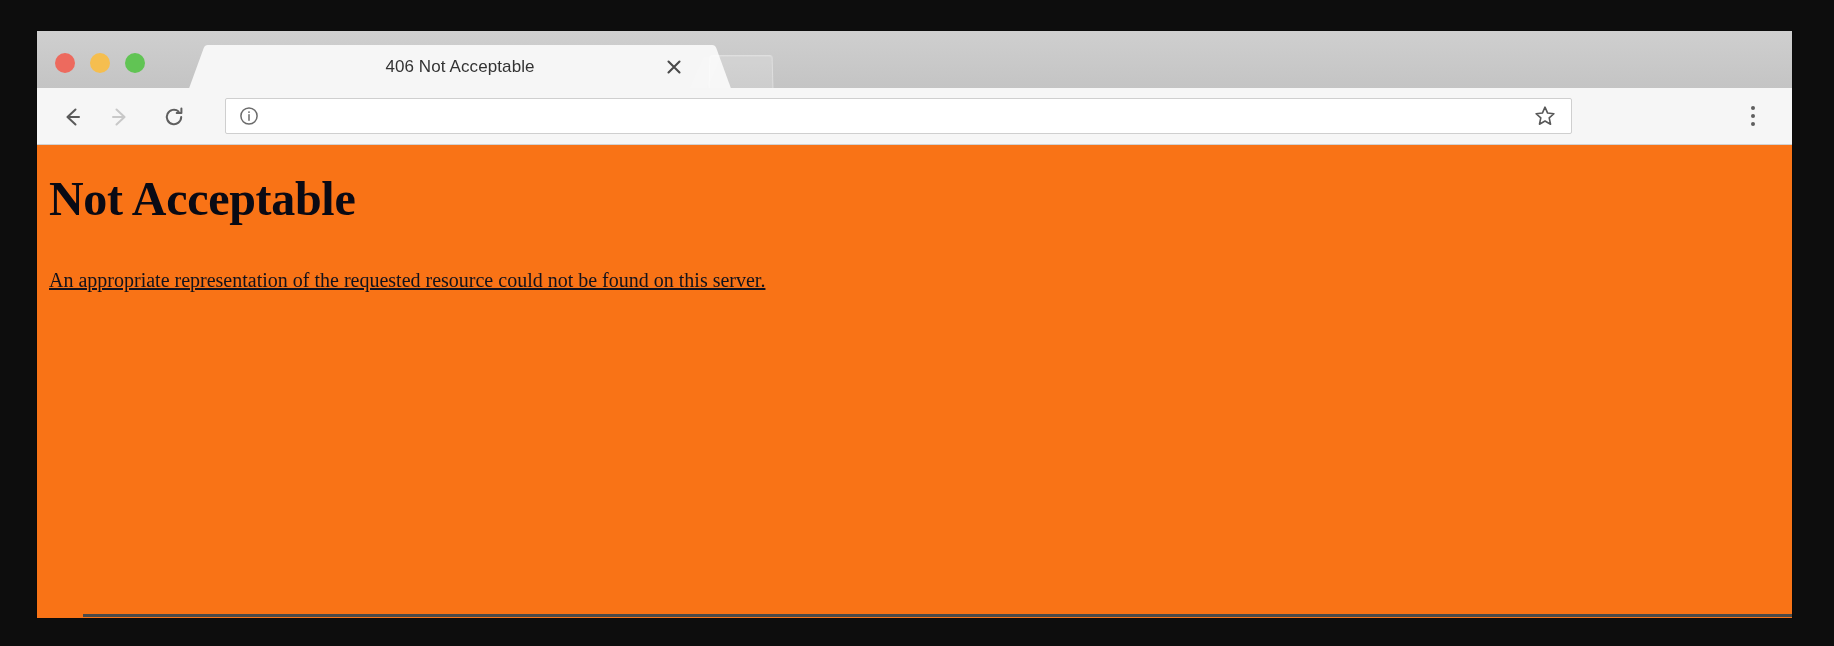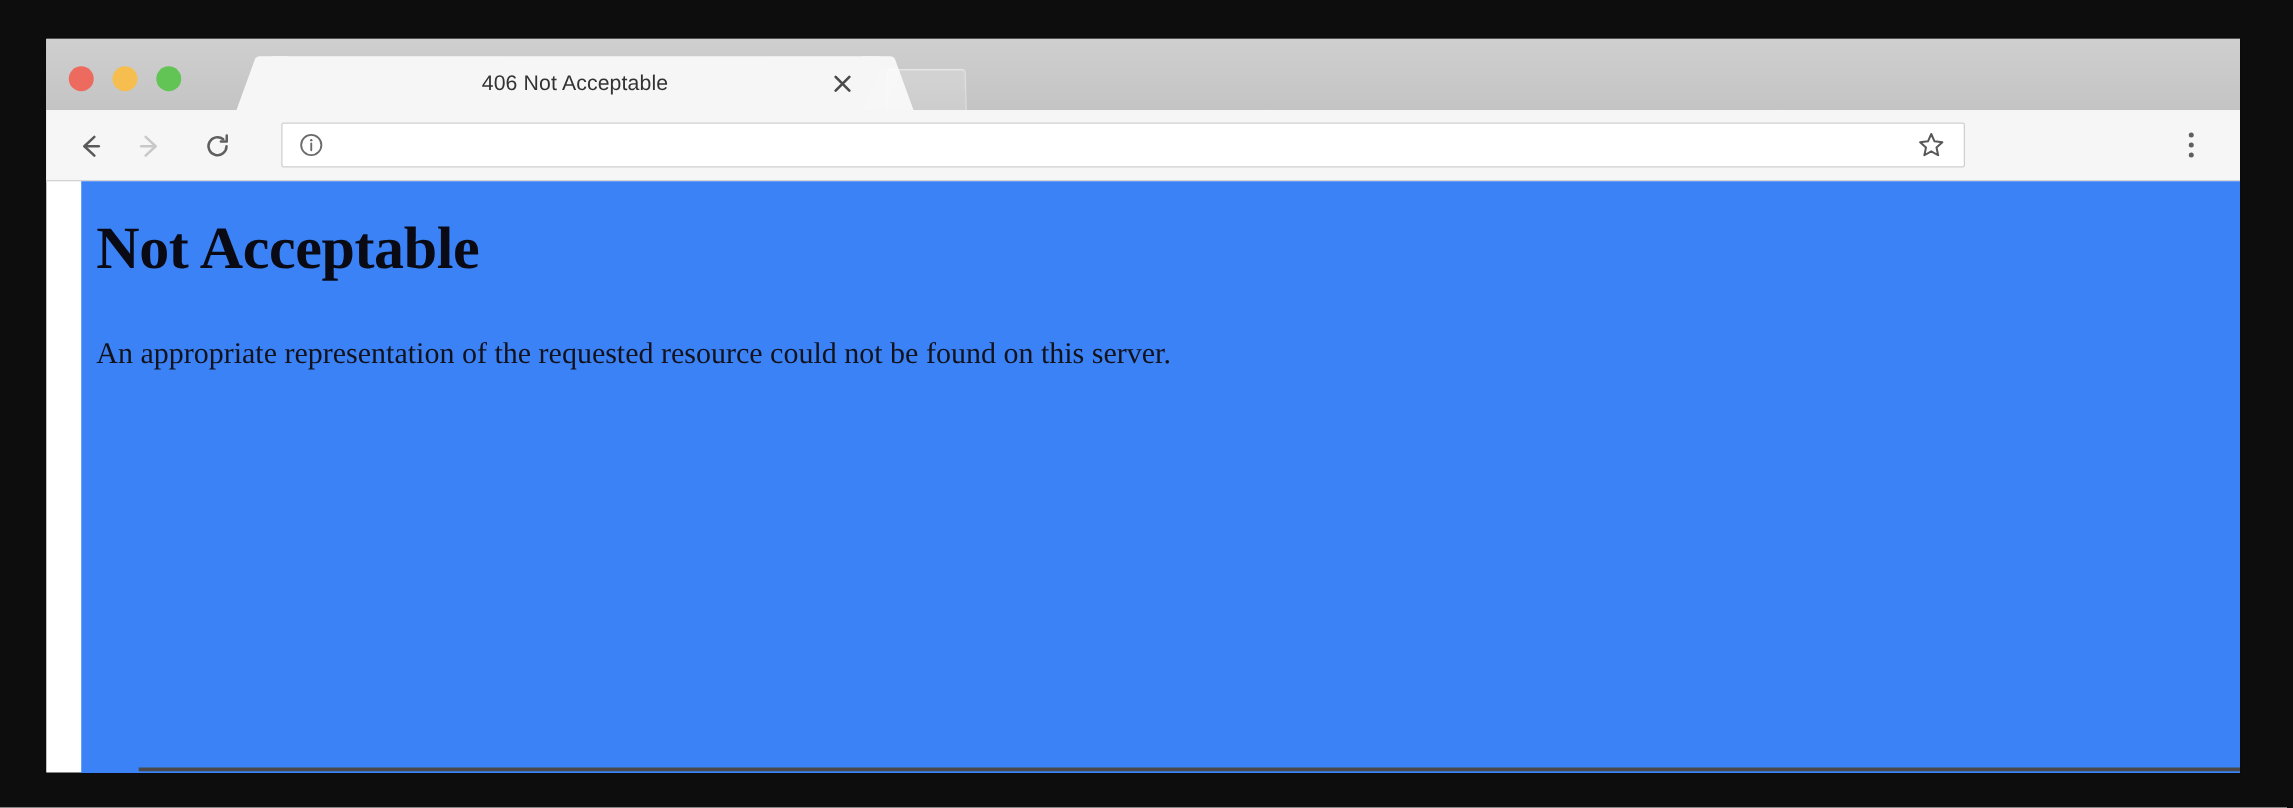--- a/index.html
+++ b/index.html
@@ -215,43 +215,43 @@
     width: 4px;
     height: 4px;
     border-radius: 50%;
     background: #5f5f5f;
   }
 
   
   .page-content {
     position: relative;
     height: 474px;
-    background: #3b82f6;
+    background: #f97316;
     padding: 0 12px;
     box-sizing: border-box;
     font-family: "Liberation Serif", serif;
-    margin-left: 28px;
   }
   .page-heading {
     margin: 0;
     padding-top: 28px;
     font-family: "Liberation Serif", serif;
     font-size: 48px;
     font-weight: bold;
     color: #0a0a14;
     letter-spacing: -0.3px;
     line-height: 1.1;
   }
   .page-paragraph {
     margin: 0;
     padding-top: 42px;
     font-family: "Liberation Serif", serif;
-    font-size: 24px;
+    font-size: 20px;
     color: #12121c;
     line-height: 1.25;
+    text-decoration: underline;
   }
   .page-rule {
     position: absolute;
     left: 46px;
     right: 0;
     bottom: 2px;
     height: 0;
     border: none;
     border-top: 3px solid #4a4a4a;
     margin: 0;

